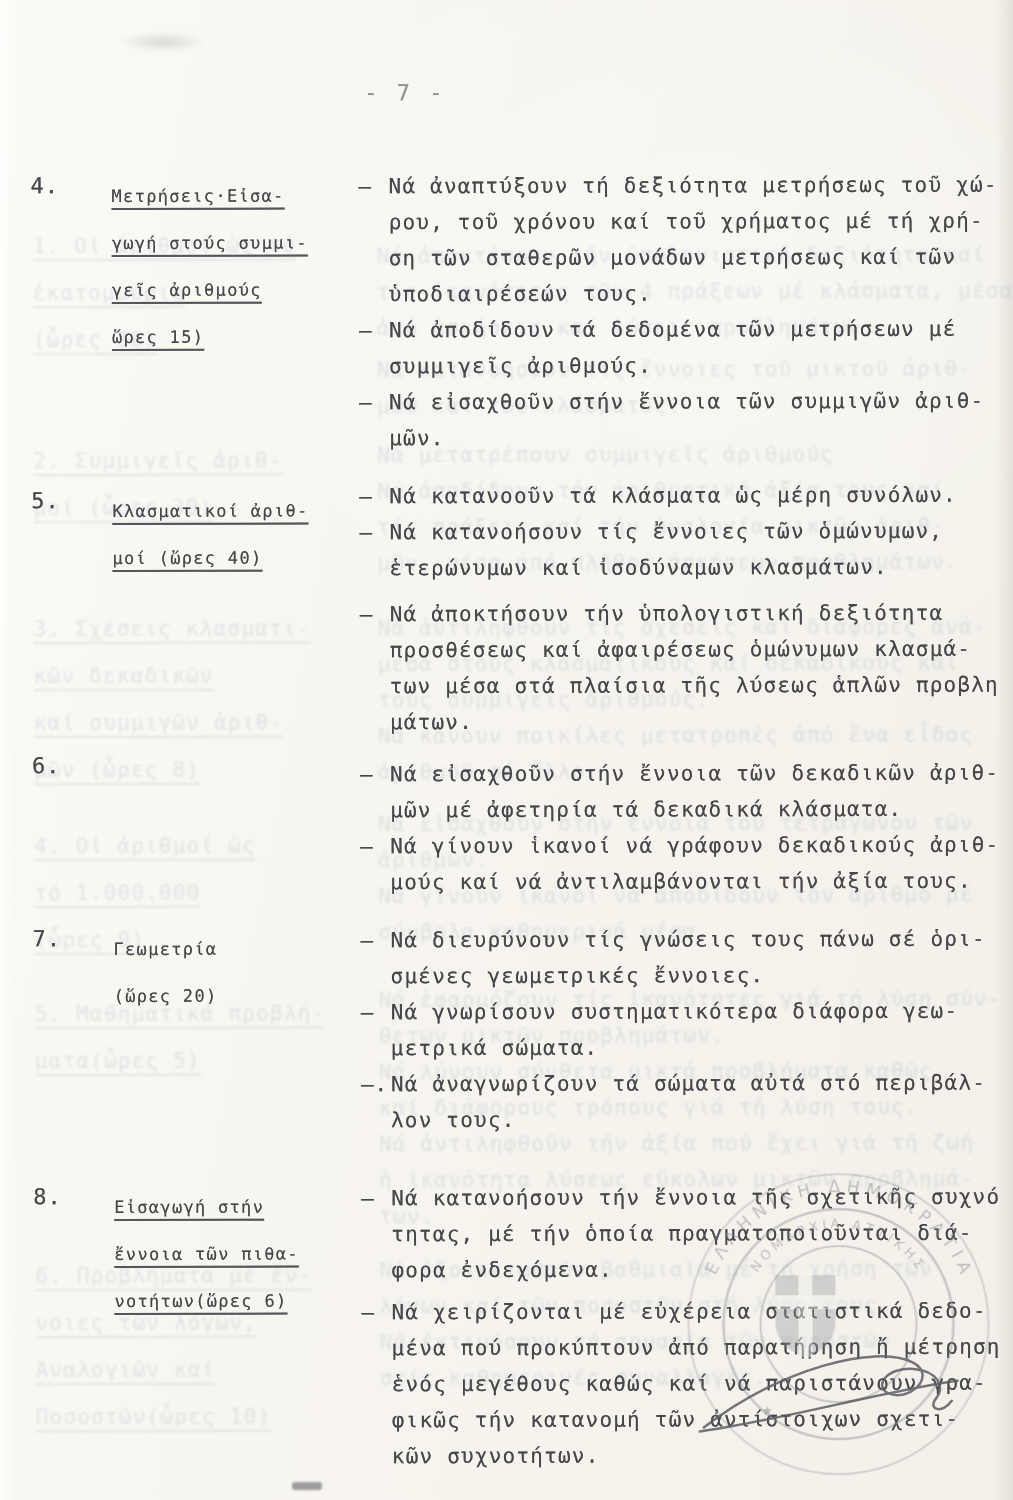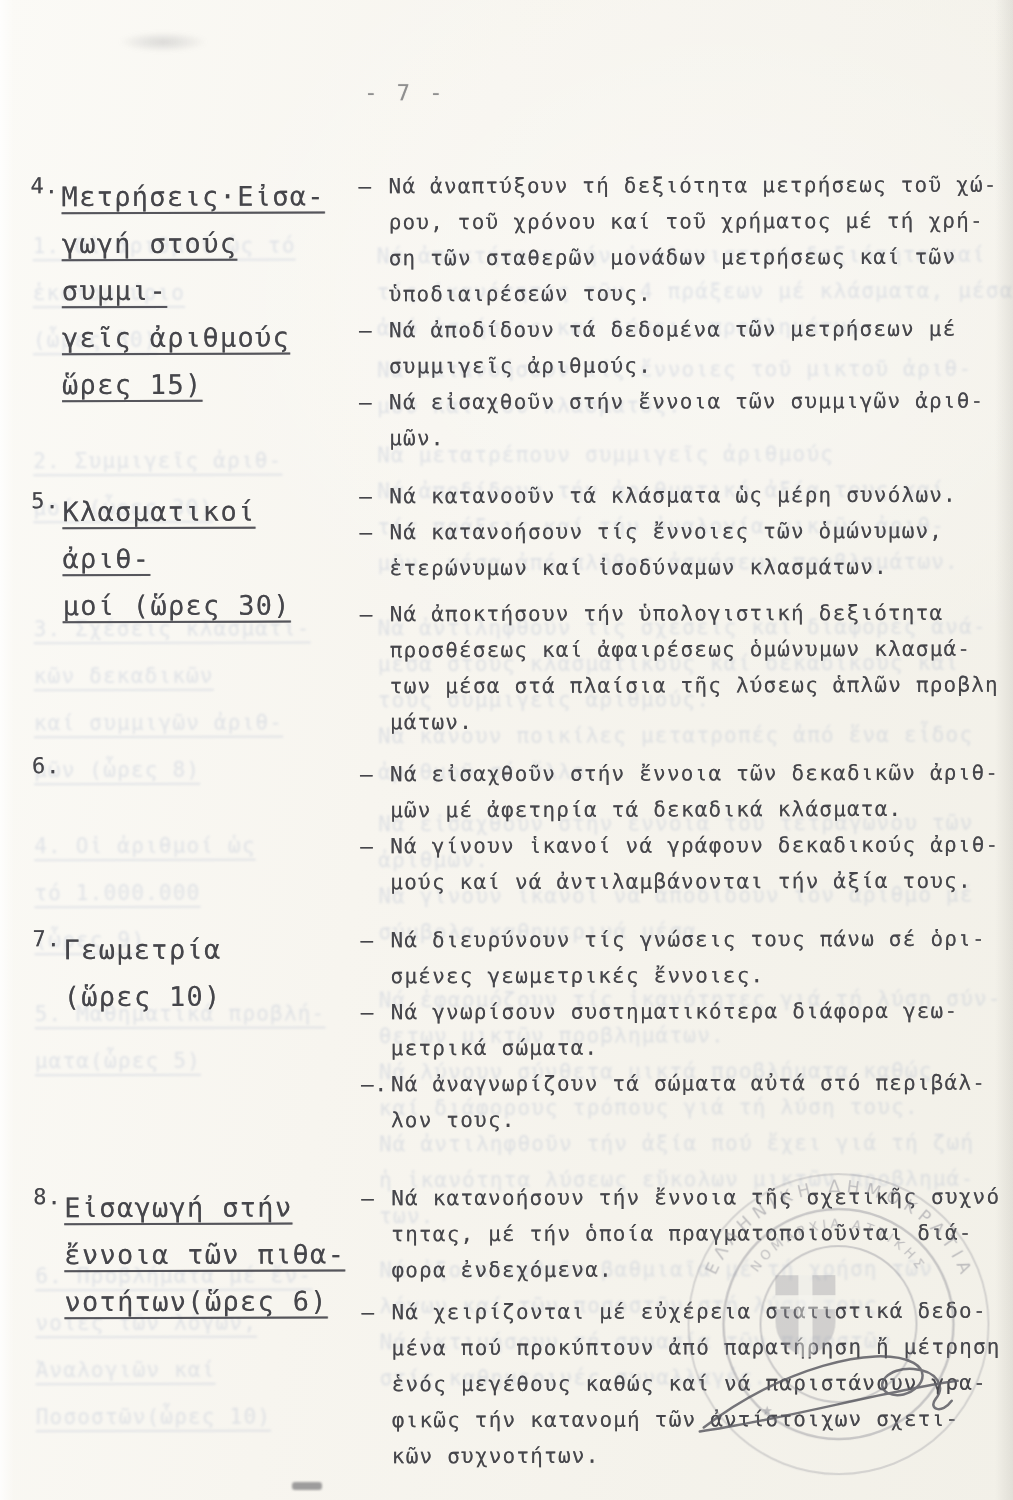--- a/index.html
+++ b/index.html
@@ -20,21 +20,21 @@
     position:absolute;left:366px;top:80px;
     font-size:22px;letter-spacing:3px;color:#8f8f8f;
     text-shadow:0 0 1px rgba(120,120,120,.4);
   }
   .litem{position:absolute;left:32px;width:320px;z-index:3;}
   .litem .num{
     position:absolute;left:0;top:0;font-size:22px;letter-spacing:1px;
     text-shadow:0 0 .6px rgba(60,60,65,.55);
   }
   .ltitle{
-    margin-left:31px;font-size:27px;line-height:47px;letter-spacing:1.3px;
+    margin-left:81px;font-size:17px;line-height:47px;letter-spacing:1.3px;
     white-space:pre-line;text-shadow:0 0 .6px rgba(60,60,65,.55);
   }
   .u{
     text-decoration-line:underline;
     text-decoration-thickness:2px;
     text-underline-offset:6px;
     text-decoration-color:rgba(70,70,78,.8);
   }
   .ritem{position:absolute;left:360px;width:660px;z-index:3;}
   .bullet{display:flex;align-items:flex-start;}
@@ -163,21 +163,21 @@
       <div class="bullet">
         <span class="dash">–</span>
         <div class="blines">Νά εἰσαχθοῦν στήν ἔννοια τῶν συμμιγῶν ἀριθ-
 μῶν.</div>
       </div>
     </div>
 
     <div class="litem" style="top:487px">
       <span class="num">5.</span>
       <div class="ltitle u">Κλασματικοί ἀριθ-
-μοί (ὥρες 30)</div>
+μοί (ὥρες 40)</div>
     </div>
     <div class="ritem" style="top:478px">
       <div class="bullet">
         <span class="dash">–</span>
         <div class="blines">Νά κατανοοῦν τά κλάσματα ὡς μέρη συνόλων.</div>
       </div>
       <div class="bullet">
         <span class="dash">–</span>
         <div class="blines">Νά κατανοήσουν τίς ἔννοιες τῶν ὁμώνυμων,
 ἑτερώνυμων καί ἰσοδύναμων κλασμάτων.</div>
@@ -203,21 +203,21 @@
       <div class="bullet">
         <span class="dash">–</span>
         <div class="blines">Νά γίνουν ἱκανοί νά γράφουν δεκαδικούς ἀριθ-
 μούς καί νά ἀντιλαμβάνονται τήν ἀξία τους.</div>
       </div>
     </div>
 
     <div class="litem" style="top:925px">
       <span class="num">7.</span>
       <div class="ltitle">Γεωμετρία
-(ὥρες 10)</div>
+(ὥρες 20)</div>
     </div>
     <div class="ritem" style="top:922px">
       <div class="bullet">
         <span class="dash">–</span>
         <div class="blines">Νά διευρύνουν τίς γνώσεις τους πάνω σέ ὁρι-
 σμένες γεωμετρικές ἔννοιες.</div>
       </div>
       <div class="bullet">
         <span class="dash">–</span>
         <div class="blines">Νά γνωρίσουν συστηματικότερα διάφορα γεω-

